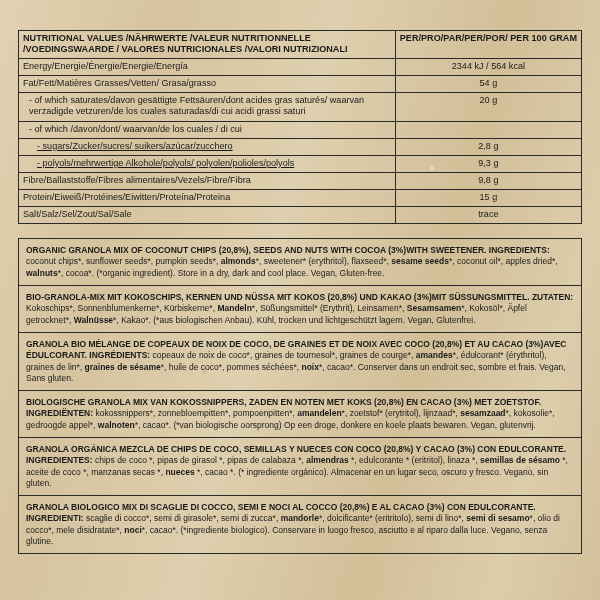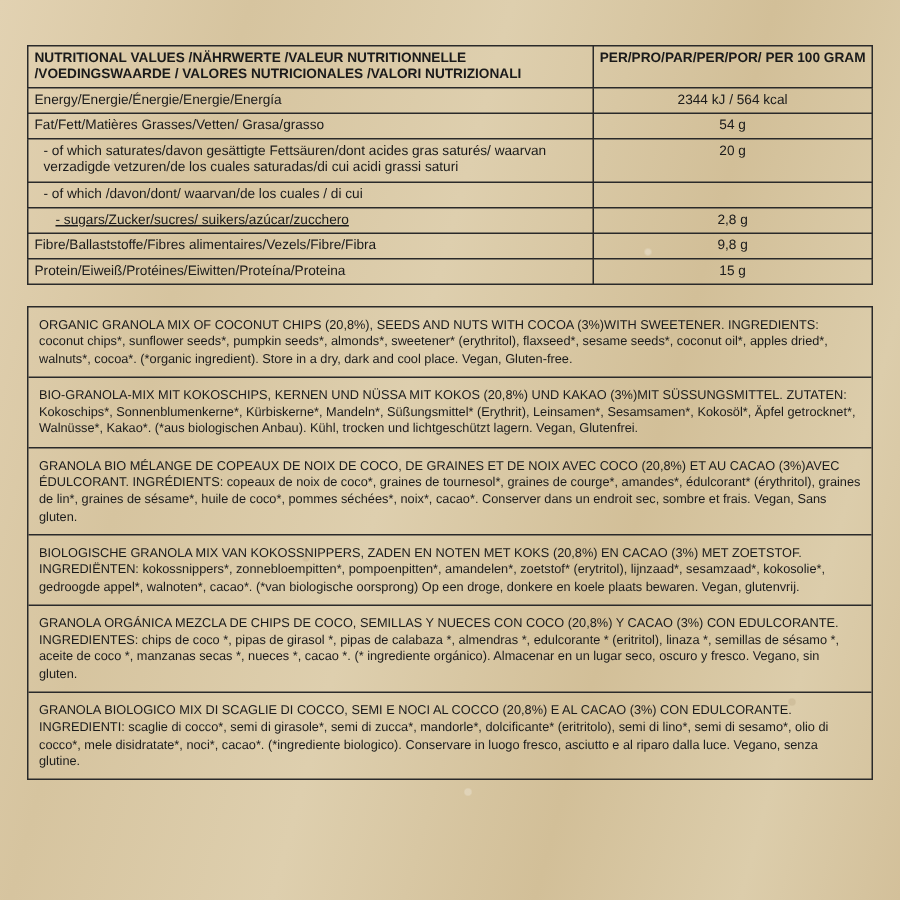--- a/index.html
+++ b/index.html
@@ -60,21 +60,21 @@
     border: 1px solid #2a2a2a;
   }
   .ing-block {
     border-bottom: 1px solid #2a2a2a;
     padding: 6px 7px 6px 7px;
     font-size: 8.5px;
     line-height: 1.33;
     text-align: left;
   }
   .ing-block:last-child { border-bottom: none; }
-  .ing-block b { font-weight: normal; }
+  .ing-block b { font-weight: bold; }
   .ing-text { margin: 0; }
 </style>
 </head>
 <body>
 
 <div class="bg-texture"></div>
 
 <div class="page">
 
   <table class="nutrition">
@@ -97,26 +97,34 @@
       </tr>
       <tr>
         <td class="label indent1">- of which /davon/dont/ waarvan/de los cuales / di cui</td>
         <td class="value"></td>
       </tr>
       <tr>
         <td class="label indent2">- sugars/Zucker/sucres/ suikers/azúcar/zucchero</td>
         <td class="value">2,8 g</td>
       </tr>
       <tr>
+        <td class="label indent2">- polyols/mehrwertige Alkohole/polyols/ polyolen/polioles/polyols</td>
+        <td class="value">9,3 g</td>
+      </tr>
+      <tr>
         <td class="label">Fibre/Ballaststoffe/Fibres alimentaires/Vezels/Fibre/Fibra</td>
         <td class="value">9,8 g</td>
       </tr>
       <tr>
         <td class="label">Protein/Eiweiß/Protéines/Eiwitten/Proteína/Proteina</td>
         <td class="value">15 g</td>
+      </tr>
+      <tr>
+        <td class="label">Salt/Salz/Sel/Zout/Sal/Sale</td>
+        <td class="value">trace</td>
       </tr>
     </tbody>
   </table>
 
   <div class="ingredients">
     <div class="ing-block">
       <p class="ing-text"><b>ORGANIC GRANOLA MIX OF COCONUT CHIPS (20,8%), SEEDS AND NUTS WITH COCOA (3%)WITH SWEETENER. INGREDIENTS:</b> coconut chips*, sunflower seeds*, pumpkin seeds*, <b>almonds</b>*, sweetener* (erythritol), flaxseed*, <b>sesame seeds</b>*, coconut oil*, apples dried*, <b>walnuts</b>*, cocoa*. (*organic ingredient). Store in a dry, dark and cool place. Vegan, Gluten-free.</p>
     </div>
     <div class="ing-block">
       <p class="ing-text"><b>BIO-GRANOLA-MIX MIT KOKOSCHIPS, KERNEN UND NÜSSA MIT KOKOS (20,8%) UND KAKAO (3%)MIT SÜSSUNGSMITTEL. ZUTATEN:</b> Kokoschips*, Sonnenblumenkerne*, Kürbiskerne*, <b>Mandeln</b>*, Süßungsmittel* (Erythrit), Leinsamen*, <b>Sesamsamen</b>*, Kokosöl*, Äpfel getrocknet*, <b>Walnüsse</b>*, Kakao*. (*aus biologischen Anbau). Kühl, trocken und lichtgeschützt lagern. Vegan, Glutenfrei.</p>

